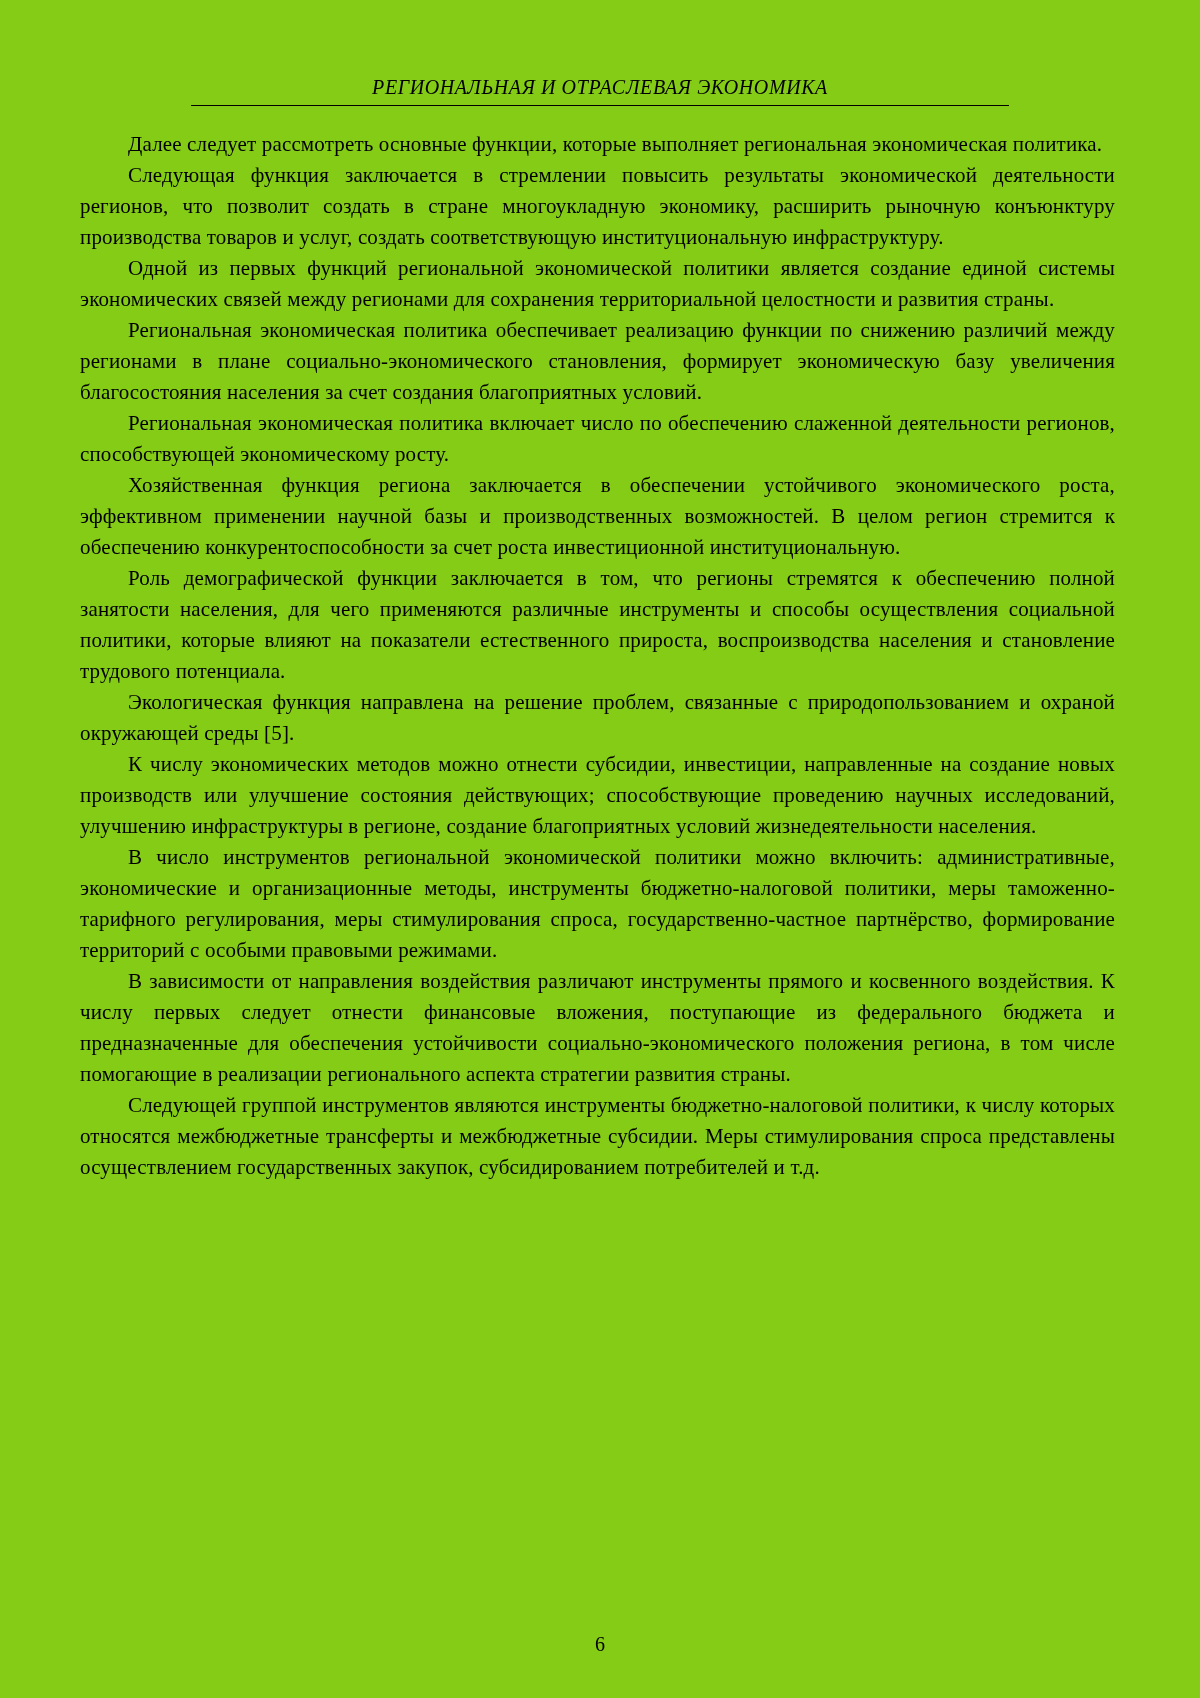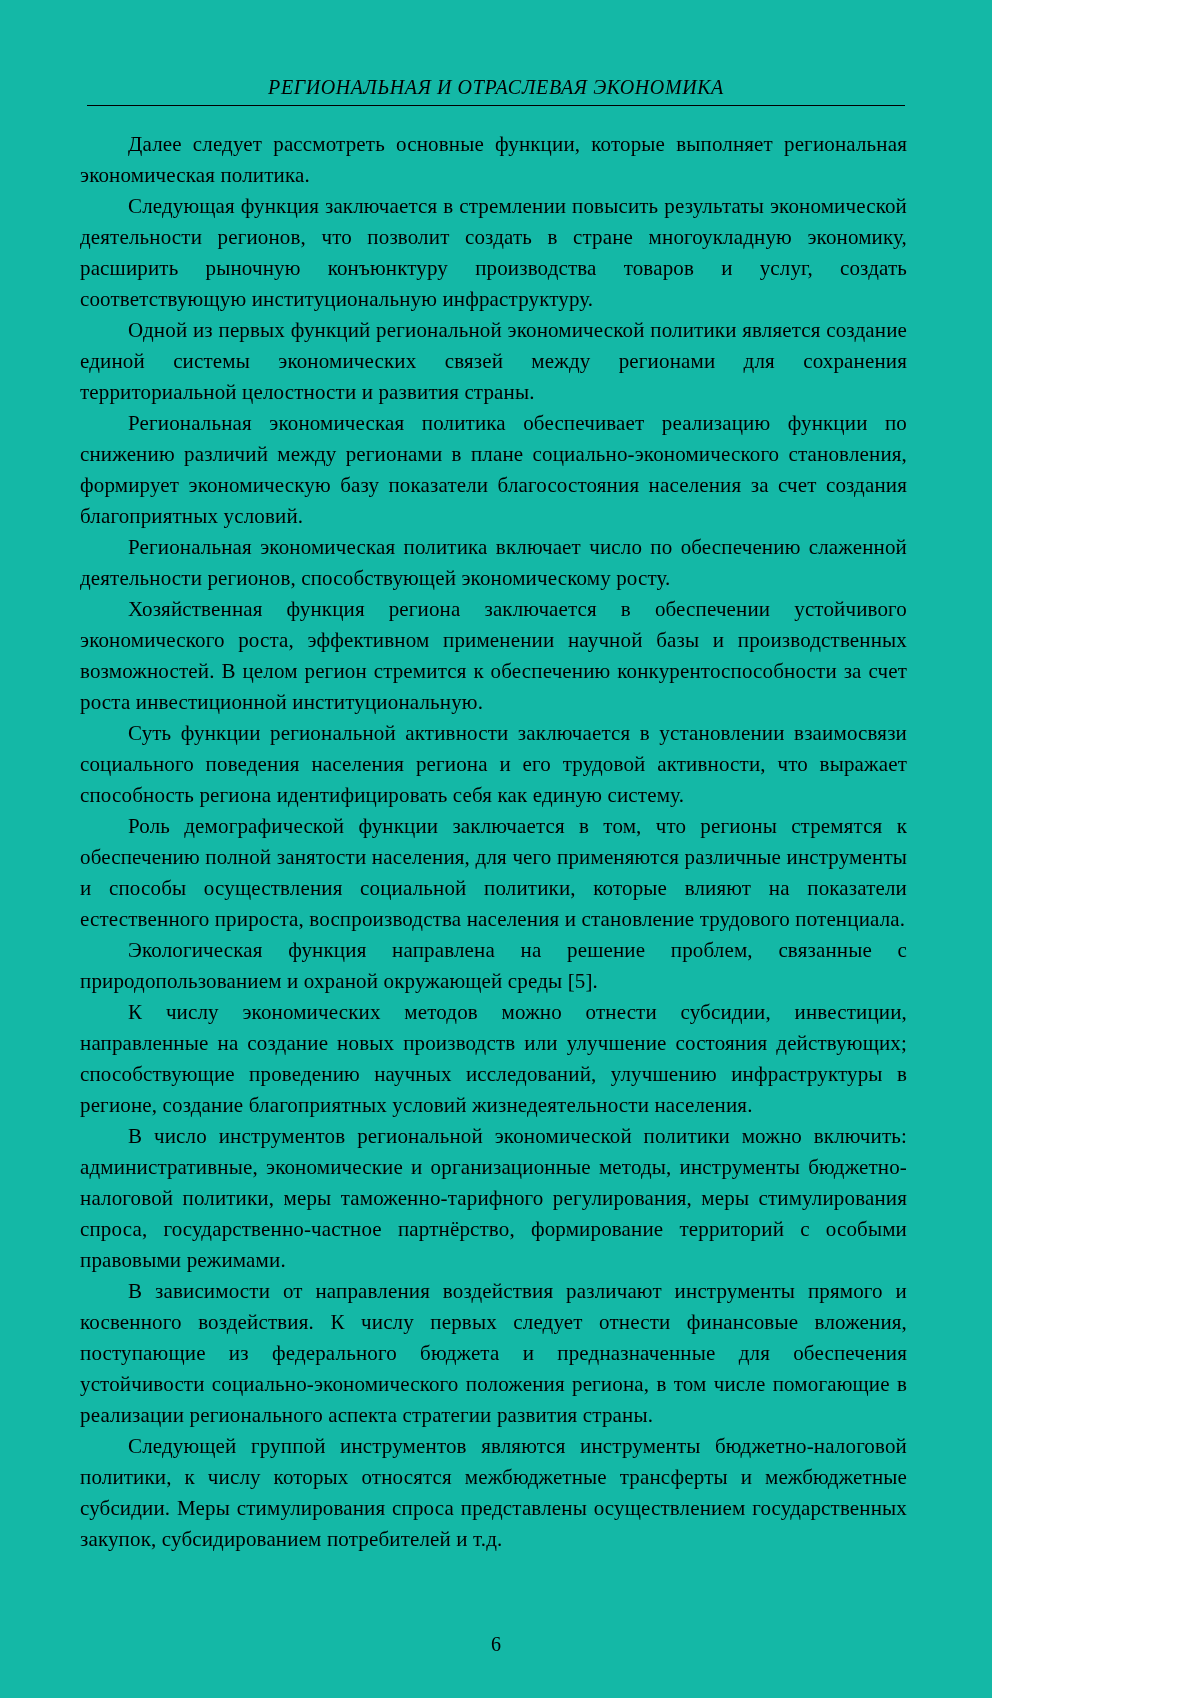--- a/index.html
+++ b/index.html
@@ -2,23 +2,23 @@
 <html><head>
 <meta charset="utf-8">
 <style>
   html, body {
     margin: 0;
     padding: 0;
     background: #ffffff;
   }
   .page {
     position: relative;
-    width: 992px;
+    width: 1200px;
     height: 1698px;
-    background: #14b8a6;
+    background: #84cc16;
     font-family: "Liberation Serif", "DejaVu Serif", serif;
     color: #000000;
     box-sizing: border-box;
     overflow: hidden;
   }
   .running-head {
     padding-top: 76px;
     text-align: center;
     font-style: italic;
     font-size: 20px;
@@ -58,24 +58,23 @@
 <div class="page">
 
   <div class="running-head">РЕГИОНАЛЬНАЯ И ОТРАСЛЕВАЯ ЭКОНОМИКА</div>
 
   <div class="head-rule"></div>
 
   <div class="body-text">
     <p>Далее следует рассмотреть основные функции, которые выполняет региональная экономическая политика.</p>
     <p>Следующая функция заключается в стремлении повысить результаты экономической деятельности регионов, что позволит создать в стране многоукладную экономику, расширить рыночную конъюнктуру производства товаров и услуг, создать соответствующую институциональную инфраструктуру.</p>
     <p>Одной из первых функций региональной экономической политики является создание единой системы экономических связей между регионами для сохранения территориальной целостности и развития страны.</p>
-    <p>Региональная экономическая политика обеспечивает реализацию функции по снижению различий между регионами в плане социально-экономического становления, формирует экономическую базу показатели благосостояния населения за счет создания благоприятных условий.</p>
+    <p>Региональная экономическая политика обеспечивает реализацию функции по снижению различий между регионами в плане социально-экономического становления, формирует экономическую базу увеличения благосостояния населения за счет создания благоприятных условий.</p>
     <p>Региональная экономическая политика включает число по обеспечению слаженной деятельности регионов, способствующей экономическому росту.</p>
     <p>Хозяйственная функция региона заключается в обеспечении устойчивого экономического роста, эффективном применении научной базы и производственных возможностей. В целом регион стремится к обеспечению конкурентоспособности за счет роста инвестиционной институциональную.</p>
-    <p>Суть функции региональной активности заключается в установлении взаимосвязи социального поведения населения региона и его трудовой активности, что выражает способность региона идентифицировать себя как единую систему.</p>
     <p>Роль демографической функции заключается в том, что регионы стремятся к обеспечению полной занятости населения, для чего применяются различные инструменты и способы осуществления социальной политики, которые влияют на показатели естественного прироста, воспроизводства населения и становление трудового потенциала.</p>
     <p>Экологическая функция направлена на решение проблем, связанные с природопользованием и охраной окружающей среды [5].</p>
     <p>К числу экономических методов можно отнести субсидии, инвестиции, направленные на создание новых производств или улучшение состояния действующих; способствующие проведению научных исследований, улучшению инфраструктуры в регионе, создание благоприятных условий жизнедеятельности населения.</p>
     <p>В число инструментов региональной экономической политики можно включить: административные, экономические и организационные методы, инструменты бюджетно-налоговой политики, меры таможенно-тарифного регулирования, меры стимулирования спроса, государственно-частное партнёрство, формирование территорий с особыми правовыми режимами.</p>
     <p>В зависимости от направления воздействия различают инструменты прямого и косвенного воздействия. К числу первых следует отнести финансовые вложения, поступающие из федерального бюджета и предназначенные для обеспечения устойчивости социально-экономического положения региона, в том числе помогающие в реализации регионального аспекта стратегии развития страны.</p>
     <p>Следующей группой инструментов являются инструменты бюджетно-налоговой политики, к числу которых относятся межбюджетные трансферты и межбюджетные субсидии. Меры стимулирования спроса представлены осуществлением государственных закупок, субсидированием потребителей и т.д.</p>
   </div>
 
   <div class="page-number">6</div>
 

